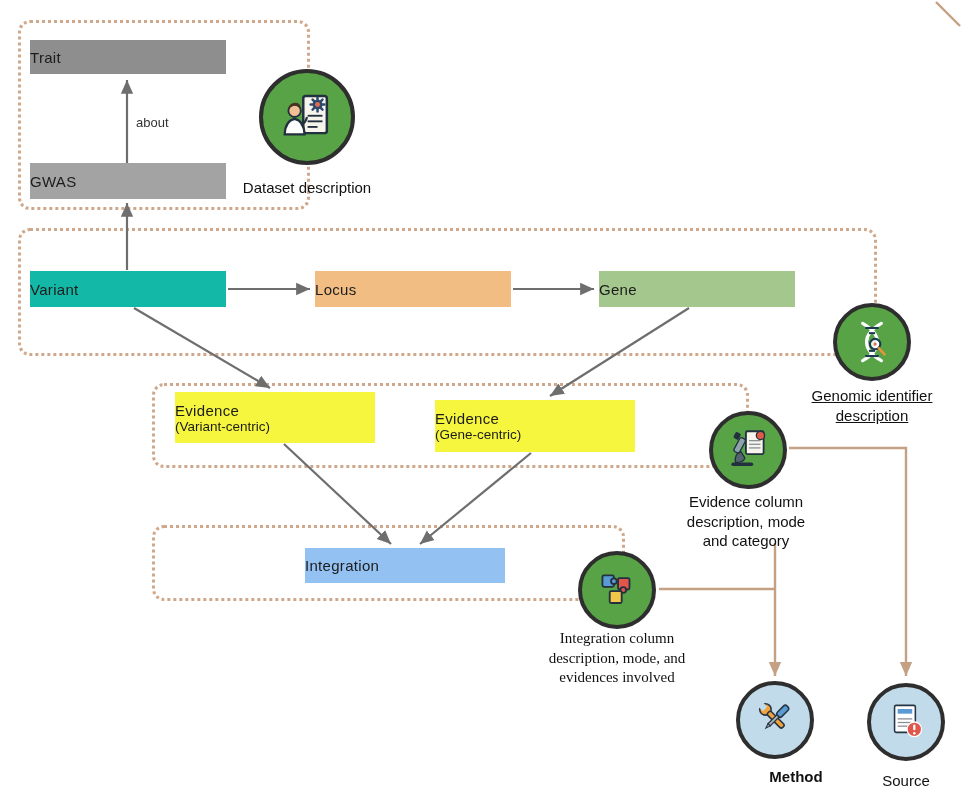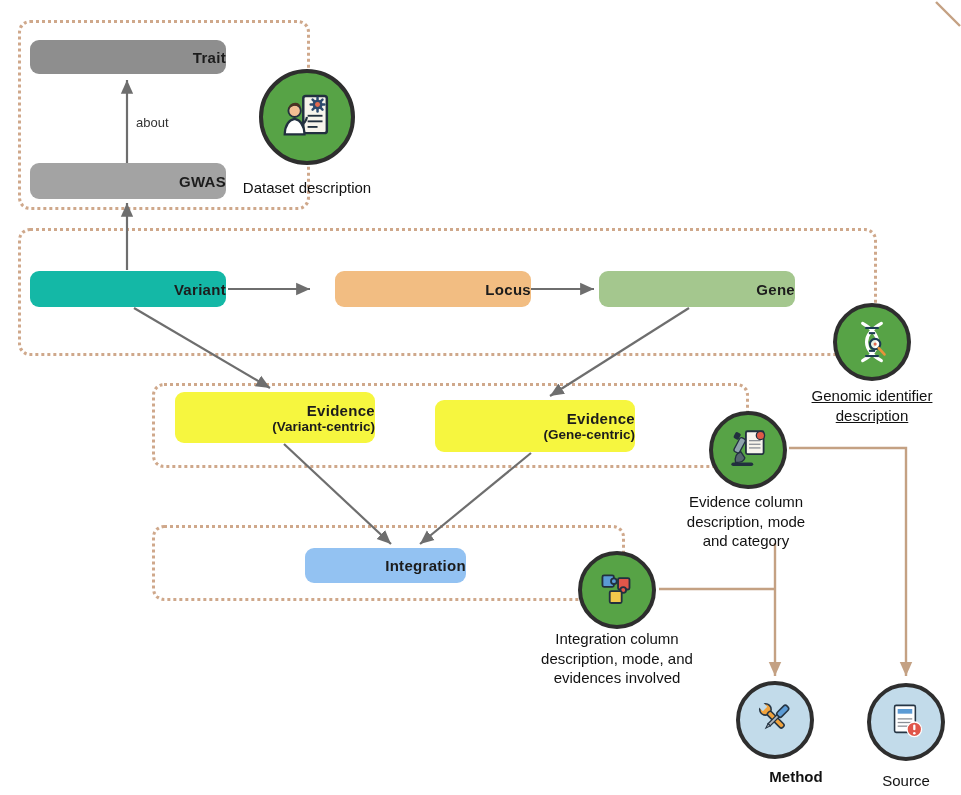--- a/index.html
+++ b/index.html
@@ -3,22 +3,22 @@
 <meta charset="utf-8">
 <style>
   * { margin:0; padding:0; box-sizing:border-box; }
   html,body { background:#ffffff; font-family:"Liberation Sans", sans-serif; }
   .canvas { position:relative; width:961px; height:795px; background:#ffffff; overflow:hidden; }
 
   .dotted { position:absolute; border:3px dotted #cfa88b; border-radius:12px; z-index:0; }
 
   .wires { position:absolute; left:0; top:0; z-index:1; pointer-events:none; }
 
-  .node { position:absolute; display:flex; flex-direction:column; align-items:flex-end; justify-content:center;
-          font-weight:bold; color:#1c1c1c; z-index:2;border-radius:9px; }
+  .node { position:absolute; display:flex; flex-direction:column; align-items:flex-start; justify-content:center;
+          font-weight:normal; color:#1c1c1c; z-index:2; }
   .node .l1 { font-size:15px; letter-spacing:.3px; }
   .node .l2 { font-size:13.5px; }
 
   .edge-label { position:absolute; z-index:3; font-size:13px; color:#333; background:#fff; padding:1px 3px; }
 
   .icon-circle { position:absolute; border-radius:50%; border:4px solid #2e2e2e;
                  display:flex; align-items:center; justify-content:center; z-index:4; }
 
   .caption { position:absolute; z-index:4; font-size:15px; line-height:1.3; color:#111; text-align:center; }
 </style>
@@ -64,39 +64,39 @@
   </div>
 
   <div class="node" style="left: 30px; top: 163px; width: 196px; height: 36px; background-color: #a3a3a3;">
     <span class="l1">GWAS</span>
   </div>
 
   <div class="node" style="left: 30px; top: 271px; width: 196px; height: 36px; background-color: #14b8a6;">
     <span class="l1">Variant</span>
   </div>
 
-  <div class="node" style="left: 315px; top: 271px; width: 196px; height: 36px; background-color: rgb(242, 189, 130); margin-left: 20px;">
+  <div class="node" style="left: 315px; top: 271px; width: 196px; height: 36px; background-color: rgb(242, 189, 130);">
     <span class="l1">Locus</span>
   </div>
 
   <div class="node" style="left: 599px; top: 271px; width: 196px; height: 36px; background-color: rgb(164, 199, 142);">
     <span class="l1">Gene</span>
   </div>
 
   <div class="node" style="left: 175px; top: 392px; width: 200px; height: 51px; background-color: rgb(246, 246, 63);">
     <span class="l1">Evidence</span>
     <span class="l2">(Variant-centric)</span>
   </div>
 
   <div class="node" style="left: 435px; top: 400px; width: 200px; height: 52px; background-color: rgb(246, 246, 63);">
     <span class="l1">Evidence</span>
     <span class="l2">(Gene-centric)</span>
   </div>
 
-  <div class="node" style="left: 305px; top: 548px; width: 161px; height: 35px; background-color: rgb(147, 194, 242);">
+  <div class="node" style="left: 305px; top: 548px; width: 200px; height: 35px; background-color: rgb(147, 194, 242);">
     <span class="l1">Integration</span>
   </div>
 
   <div class="edge-label" style="left:111px; top:114px;margin-left:22px;">about</div>
 
   <div class="icon-circle" style="left: 259px; top: 69px; width: 96px; height: 96px; background-color: rgb(87, 163, 70);">
     <svg viewBox="0 0 100 100" width="62" height="62">
       <rect x="44" y="16" width="38" height="60" rx="4" fill="#f7f4ec" stroke="#22303f" stroke-width="4"></rect>
       <line x1="51" y1="48" x2="75" y2="48" stroke="#22303f" stroke-width="3"></line>
       <line x1="51" y1="57" x2="75" y2="57" stroke="#22303f" stroke-width="3"></line>
@@ -155,21 +155,21 @@
     <svg viewBox="0 0 100 100" width="52" height="52">
       <g stroke="#22303f" stroke-width="3.5">
         <rect x="22" y="22" width="22" height="22" rx="3" fill="#5b9bd5"></rect>
         <circle cx="44" cy="33" r="5.5" fill="#5b9bd5"></circle>
         <rect x="52" y="27" width="22" height="22" rx="3" fill="#e0564a"></rect>
         <circle cx="62" cy="50" r="5.5" fill="#e0564a"></circle>
         <rect x="36" y="52" width="23" height="23" rx="3" fill="#f2c84b"></rect>
       </g>
     </svg>
   </div>
-  <div class="caption" style="left:540px; top:629px; width:154px;">Integration column description, mode, and evidences involved</div>
+  <div class="caption" style="left:540px; top:629px; width:154px;font-family:Liberation Serif, serif;">Integration column description, mode, and evidences involved</div>
 
   <div class="icon-circle" style="left: 736px; top: 681px; width: 78px; height: 78px; background-color: rgb(194, 219, 234);">
     <svg viewBox="0 0 100 100" width="52" height="52">
       <g transform="rotate(-45 50 48)">
         <circle cx="50" cy="22" r="11" fill="#f0a23c" stroke="#253544" stroke-width="3"></circle>
         <rect x="44" y="8" width="12" height="13" fill="#c2dbea"></rect>
         <rect x="45" y="30" width="10" height="40" rx="4" fill="#f0a23c" stroke="#253544" stroke-width="3"></rect>
       </g>
       <g transform="rotate(45 50 48)">
         <rect x="44" y="14" width="12" height="26" rx="5" fill="#5b9bd5" stroke="#253544" stroke-width="3"></rect>

